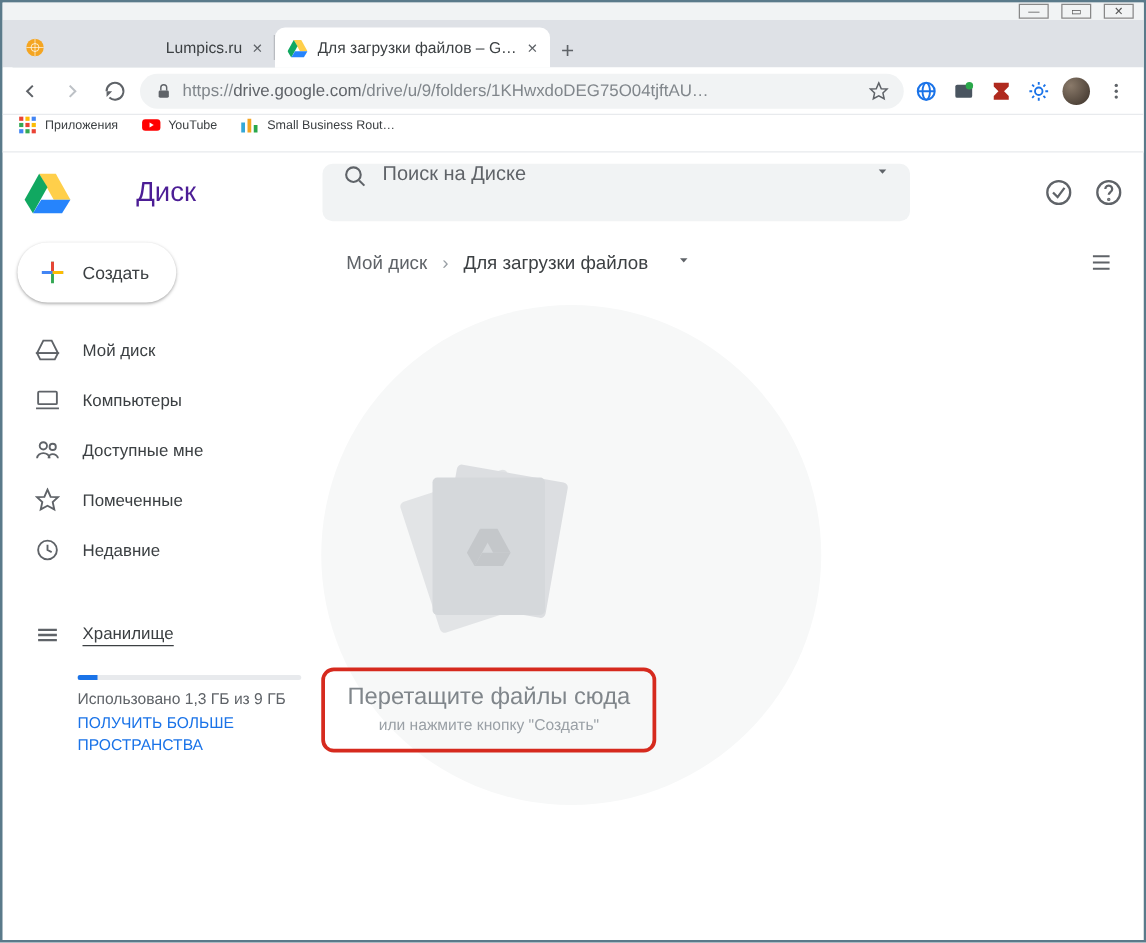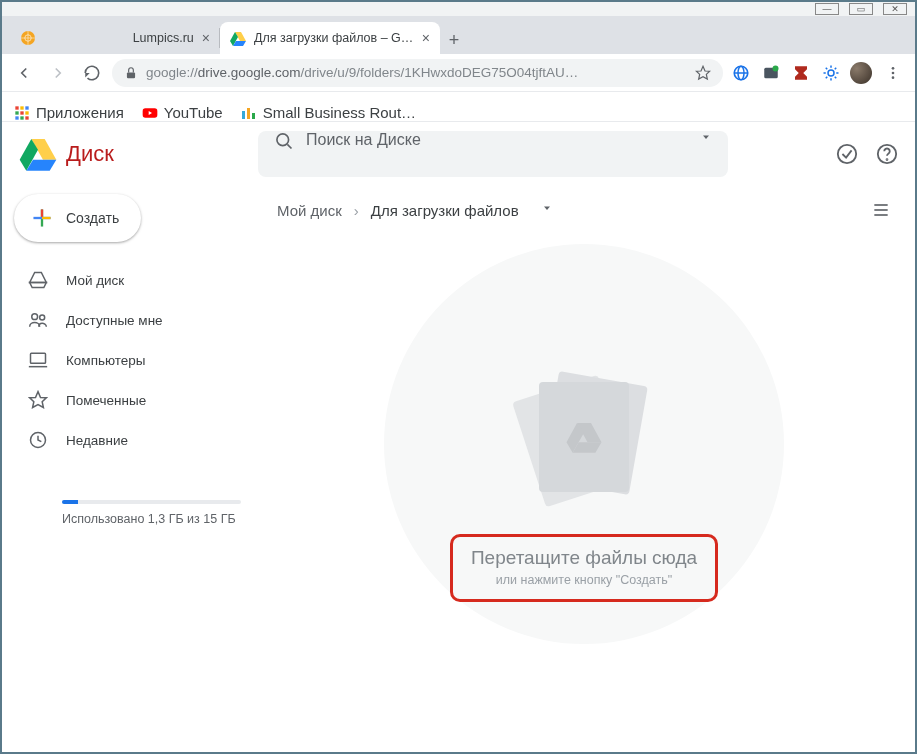--- a/index.html
+++ b/index.html
@@ -24,28 +24,28 @@
   .navbtn { width: 28px; height: 28px; display: flex; align-items: center; justify-content: center; color: #5f6368; border-radius: 50%; cursor: pointer; }
   .navbtn.disabled { color: #bdc1c6; }
   .omnibox { flex: 1; height: 28px; background: #f1f3f4; border-radius: 14px; display: flex; align-items: center; padding: 0 12px; gap: 8px; font-size: 13.5px; color: #5f6368; }
   .omnibox .lock { color: #5f6368; }
   .omnibox .urltext { flex: 1; white-space: nowrap; overflow: hidden; text-overflow: ellipsis; }
   .omnibox .urltext .dim { color: #80868b; }
   .exticon { width: 24px; height: 24px; display: flex; align-items: center; justify-content: center; cursor: pointer; }
   .avatar { width: 22px; height: 22px; border-radius: 50%; background: radial-gradient(circle at 30% 30%, #8a7a6a, #3a3028); }
 
   
-  .bookmarks { height: 30px; background: #fff; display: flex; align-items: flex-end; padding: 0 12px; gap: 18px; font-size: 15px; color: #3c4043; border-bottom: 1px solid #e8eaed; }
+  .bookmarks { height: 30px; background: #fff; display: flex; align-items: flex-start; padding: 0 12px; gap: 18px; font-size: 10px; color: #3c4043; border-bottom: 1px solid #e8eaed; }
   .bm { display: flex; align-items: center; gap: 6px; cursor: pointer; }
   .bm .bmicon { width: 16px; height: 16px; display: flex; align-items: center; justify-content: center; }
 
   
   .drive-header { height: 64px; display: flex; align-items: center; padding: 0 16px; gap: 10px; }
   .drive-logo { display: flex; align-items: center; gap: 8px; width: 230px; }
-  .drive-logo-text { font-size: 22px; color: #b91c1c; }
+  .drive-logo-text { font-size: 22px; color: #4c1d95; margin-left: 43px; }
   .searchbox { flex: 1; height: 46px; background: #f1f3f4; border-radius: 8px; display: flex; align-items: flex-start; padding: 0 16px; gap: 12px; color: #5f6368; font-size: 16px; max-width: 470px; }
   .searchbox .drop { margin-left: auto; }
   .hdr-icons { display: flex; align-items: center; gap: 16px; margin-left: auto; color: #5f6368; }
   .hdr-icon { width: 24px; height: 24px; display: flex; align-items: center; justify-content: center; cursor: pointer; }
 
   
   .drive-body { display: flex; height: calc(100% - 184px); }
   .sidebar { width: 255px; padding: 8px 0 9px 12px; }
   .create-btn { display: inline-flex; align-items: center; gap: 10px; height: 48px; padding: 0 22px 0 14px; border-radius: 24px; box-shadow: 0 1px 3px rgba(0,0,0,0.25), 0 1px 2px rgba(0,0,0,0.12); font-size: 14px; color: #3c4043; cursor: pointer; margin-bottom: 18px; background: #fff; }
   .plus { width: 28px; height: 28px; position: relative; }
@@ -57,21 +57,21 @@
   .storage-fill { height: 100%; width: 9%; background: #1a73e8; }
   .storage-link { color: #1a73e8; font-size: 12.5px; line-height: 1.4; cursor: pointer; margin-top: 4px; display: block; }
 
   .main { flex: 1; display: flex; flex-direction: column; padding: 0 4px 0 0; }
   .breadcrumb { height: 48px; display: flex; align-items: center; padding: 0 20px; font-size: 15px; color: #5f6368; gap: 12px; }
   .breadcrumb .crumb { cursor: pointer; }
   .breadcrumb .crumb.active { color: #3c4043; display: flex; gap: 22px; }
   .breadcrumb .chev { color: #9aa0a6; }
   .breadcrumb .spacer { flex: 1; }
 
-  .empty-area { flex: 1; display: flex; align-items: center; justify-content: center; position: relative; }
+  .empty-area { flex: 1; display: flex; align-items: center; position: relative; }
   .empty-circle { width: 400px; height: 400px; border-radius: 50%; background: #f7f8f8; position: absolute; top: 10px; }
   .empty-content { position: relative; text-align: center; margin-top: -20px; }
   .empty-files { width: 150px; height: 150px; margin: 0 auto 20px; position: relative; }
   .file-shape { position: absolute; width: 90px; height: 110px; background: #dadce0; border-radius: 4px; }
   .file-shape.f1 { transform: rotate(-18deg); left: 18px; top: 22px; background: #e2e4e6; }
   .file-shape.f2 { transform: rotate(10deg); left: 40px; top: 14px; background: #dcdee1; }
   .file-shape.f3 { left: 30px; top: 18px; background: #d5d8db; display: flex; align-items: center; justify-content: center; }
   .callout { border: 3px solid #d62a1e; border-radius: 10px; padding: 10px 18px 12px; display: inline-block; }
   .empty-title { font-size: 19px; color: #80868b; margin-bottom: 4px; }
   .empty-sub { font-size: 12.5px; color: #9aa0a6; }
@@ -131,21 +131,21 @@
         <polyline points="3 18 3 12 9 12" fill="#5f6368" stroke="none"></polyline>
       </svg>
     </div>
   <div class="omnibox">
     <span class="lock">
         <svg width="14" height="14" viewBox="0 0 24 24" fill="#5f6368">
           <rect x="5" y="11" width="14" height="10" rx="2"></rect>
           <path d="M8 11V7a4 4 0 1 1 8 0v4" fill="none" stroke="#5f6368" stroke-width="2"></path>
         </svg>
       </span>
-    <span class="urltext"><span class="dim">google://</span><span>drive.google.com</span><span class="dim">/drive/u/9/folders/1KHwxdoDEG75O04tjftAU…</span></span>
+    <span class="urltext"><span class="dim">https://</span><span>drive.google.com</span><span class="dim">/drive/u/9/folders/1KHwxdoDEG75O04tjftAU…</span></span>
     <span>
         <svg width="16" height="16" viewBox="0 0 24 24" fill="none" stroke="#5f6368" stroke-width="1.8">
           <polygon points="12 2 15 9 22 9.3 17 14 18.5 21 12 17.5 5.5 21 7 14 2 9.3 9 9"></polygon>
         </svg>
       </span>
   </div>
   <div class="exticon">
       <svg width="18" height="18" viewBox="0 0 24 24">
         <circle cx="12" cy="12" r="9" fill="none" stroke="#1a73e8" stroke-width="2.2"></circle>
         <ellipse cx="12" cy="12" rx="4" ry="9" fill="none" stroke="#1a73e8" stroke-width="2"></ellipse>
@@ -278,65 +278,76 @@
           <svg width="20" height="20" viewBox="0 0 24 24" fill="none" stroke="#5f6368" stroke-width="1.8">
             <polygon points="8 3 16 3 22 15 2 15"></polygon>
             <polygon points="2 15 22 15 19 21 5 21"></polygon>
           </svg>
         </span>
       <span>Мой диск</span>
     </div>
     <div class="nav-item">
       <span class="nicon">
           <svg width="20" height="20" viewBox="0 0 24 24" fill="none" stroke="#5f6368" stroke-width="1.8">
+            <rect x="3" y="4" width="18" height="12" rx="1"></rect>
+            <line x1="1" y1="20" x2="23" y2="20"></line>
+          </svg>
+        </span>
+      <span>Компьютеры</span>
+    </div>
+    <div class="nav-item">
+      <span class="nicon">
+          <svg width="20" height="20" viewBox="0 0 24 24" fill="none" stroke="#5f6368" stroke-width="1.8">
             <circle cx="8" cy="8" r="3.5"></circle>
             <circle cx="17" cy="9" r="3"></circle>
             <path d="M2 20c0-3 3-5 6-5s6 2 6 5"></path>
             <path d="M13 20c0-2.5 2-4 4-4s5 1.5 5 4"></path>
           </svg>
         </span>
       <span>Доступные мне</span>
     </div>
     <div class="nav-item">
       <span class="nicon">
           <svg width="20" height="20" viewBox="0 0 24 24" fill="none" stroke="#5f6368" stroke-width="1.8">
-            <rect x="3" y="4" width="18" height="12" rx="1"></rect>
-            <line x1="1" y1="20" x2="23" y2="20"></line>
-          </svg>
-        </span>
-      <span>Компьютеры</span>
-    </div>
-    <div class="nav-item">
-      <span class="nicon">
-          <svg width="20" height="20" viewBox="0 0 24 24" fill="none" stroke="#5f6368" stroke-width="1.8">
             <polygon points="12 2 15 9 22 9.3 17 14 18.5 21 12 17.5 5.5 21 7 14 2 9.3 9 9"></polygon>
           </svg>
         </span>
       <span>Помеченные</span>
     </div>
     <div class="nav-item">
       <span class="nicon">
           <svg width="20" height="20" viewBox="0 0 24 24" fill="none" stroke="#5f6368" stroke-width="1.8">
             <circle cx="12" cy="12" r="9"></circle>
             <polyline points="12 7 12 12 16 14"></polyline>
           </svg>
         </span>
       <span>Недавние</span>
     </div>
 
     <div class="nav-sep"></div>
 
 
     <div class="nav-sep"></div>
 
+    <div class="nav-item">
+      <span class="nicon">
+          <svg width="20" height="20" viewBox="0 0 24 24" fill="none" stroke="#5f6368" stroke-width="2.2">
+            <line x1="3" y1="7" x2="21" y2="7"></line>
+            <line x1="3" y1="12" x2="21" y2="12"></line>
+            <line x1="3" y1="17" x2="21" y2="17"></line>
+          </svg>
+        </span>
+      <span style="border-bottom:1px solid #3c4043;padding-bottom:2px">Хранилище</span>
+    </div>
     <div class="storage">
       <div class="storage-bar">
           <div class="storage-fill"></div>
         </div>
-      <div>Использовано 1,3 ГБ из 15 ГБ</div>
+      <div>Использовано 1,3 ГБ из 9 ГБ</div>
+      <span class="storage-link">ПОЛУЧИТЬ БОЛЬШЕ ПРОСТРАНСТВА</span>
     </div>
   </div>
 
   <div class="main">
     <div class="breadcrumb">
       <span class="crumb">Мой диск</span>
       <span class="chev">›</span>
       <span class="crumb active">
         <span>Для загрузки файлов</span>
         <svg width="12" height="12" viewBox="0 0 24 24" fill="#5f6368">

